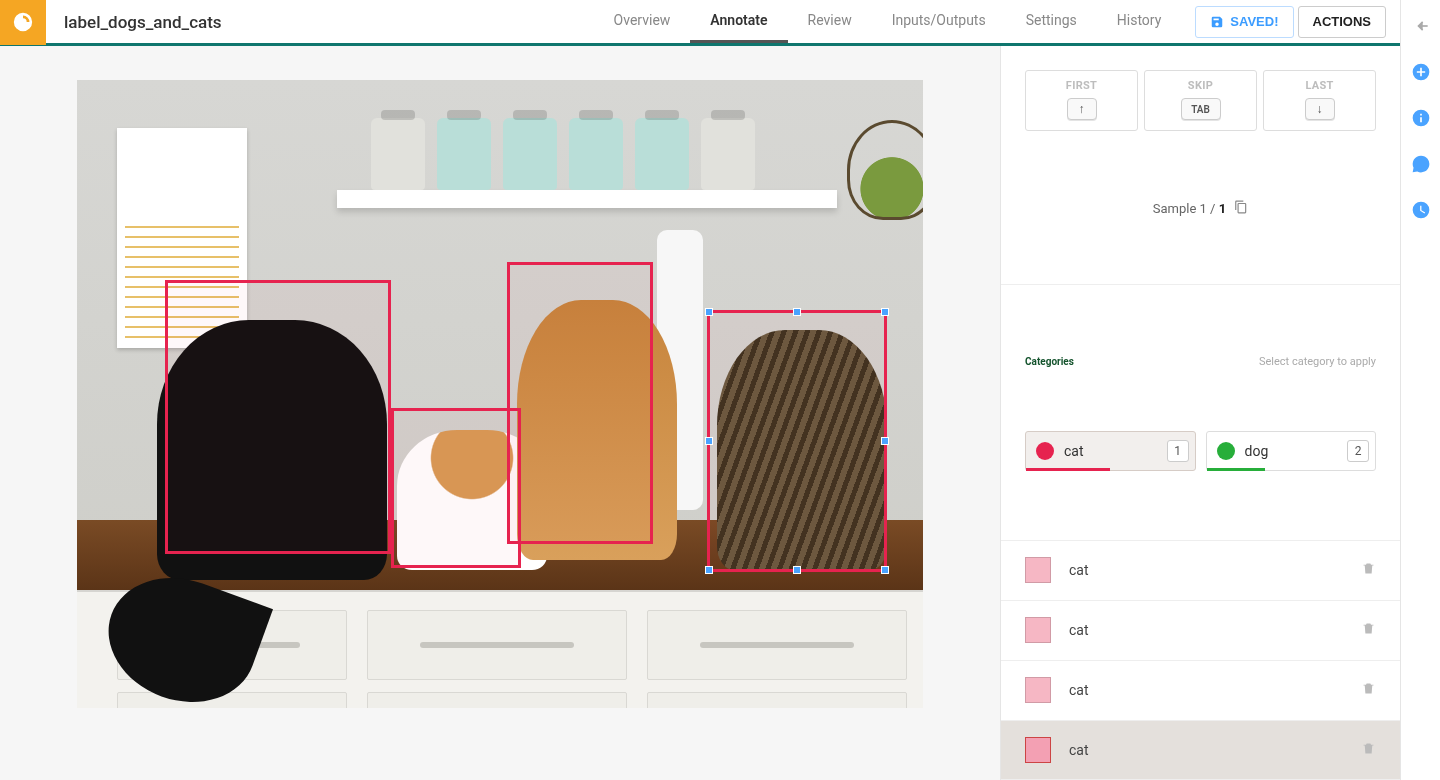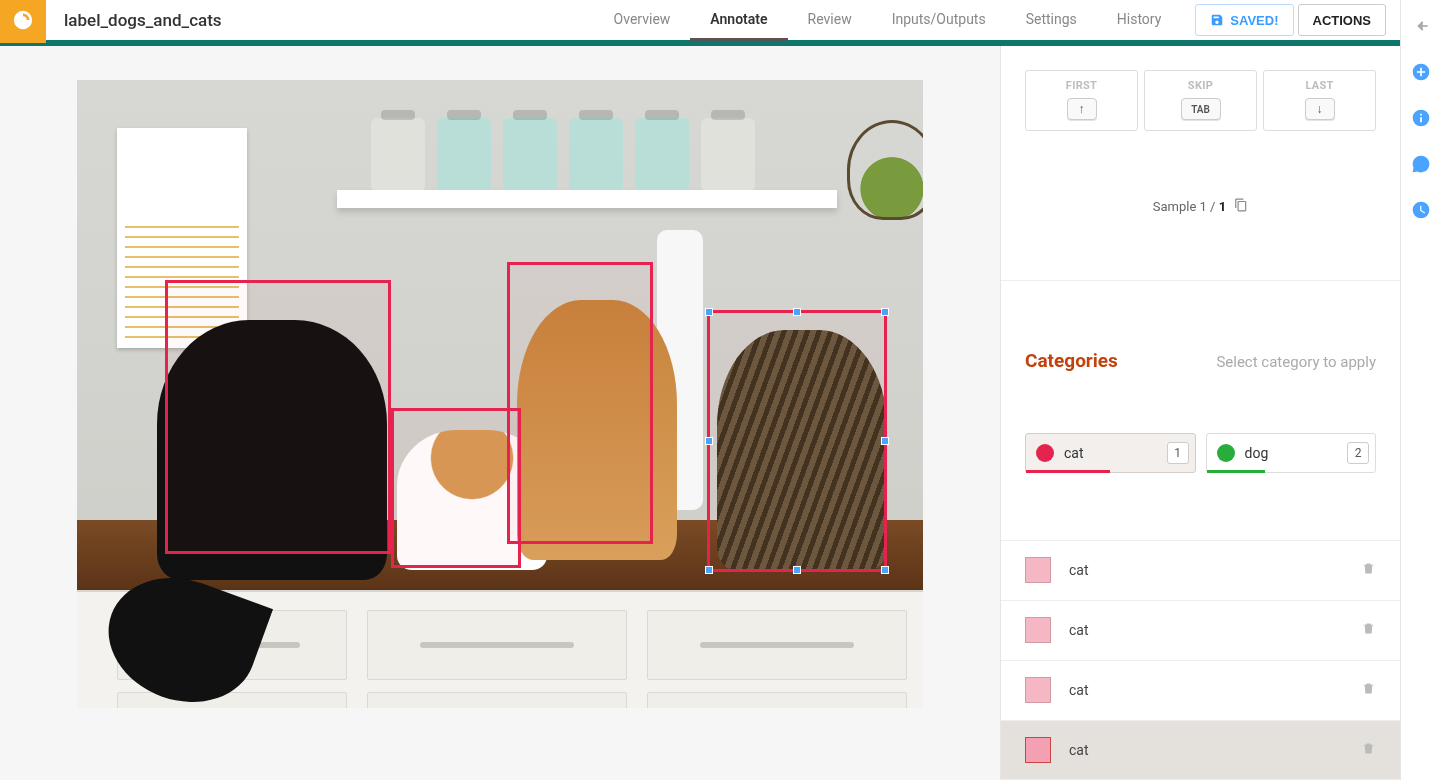--- a/index.html
+++ b/index.html
@@ -12,21 +12,21 @@
     height: 780px;
     overflow: hidden;
     position: relative;
   }
   
   .header {
     position: absolute;
     left: 0; top: 0; right: 40px;
     height: 46px;
     background: #fff;
-    border-bottom: 6px solid #0f766e;
+    border-bottom: 3px solid #0f766e;
     display: flex;
     align-items: center;
   }
   .logo {
     width: 46px; height: 46px;
     background: #f5a623;
     display: flex; align-items: center; justify-content: center;
   }
   .logo svg { width: 22px; height: 22px; fill: #fff; }
   .project-title {
@@ -187,22 +187,22 @@
     text-align:center; color:#666; font-size:13px; padding:8px 0 14px;
     display:flex;align-items:center;justify-content:center;gap:8px;
   }
   .sample-line b{color:#222;}
   .sample-line .copy-icon svg{width:14px;height:14px;fill:#888;}
   .divider { height:1px; background:#eee; }
   .cat-head {
     display:flex; justify-content:space-between; align-items:baseline;
     padding:16px 24px 10px;
   }
-  .cat-head h3 { font-size:19px; font-weight:700; color:#c2410c; }
-  .cat-head span { font-size:15px; color:#aaa; }
+  .cat-head h3 { font-size:10px; font-weight:700; color:#14532d; }
+  .cat-head span { font-size:11px; color:#aaa; }
   .cat-row { display:flex; gap:10px; padding:0 24px 16px; }
   .cat-chip {
     flex:1; height:40px;
     border:1px solid #ddd; border-radius:3px;
     display:flex; align-items:center;
     padding:0 6px 0 10px; gap:10px;
     cursor:pointer;
     position:relative;
   }
   .cat-chip.selected { background:#f2efed; border-color:#d6ccc6; }

